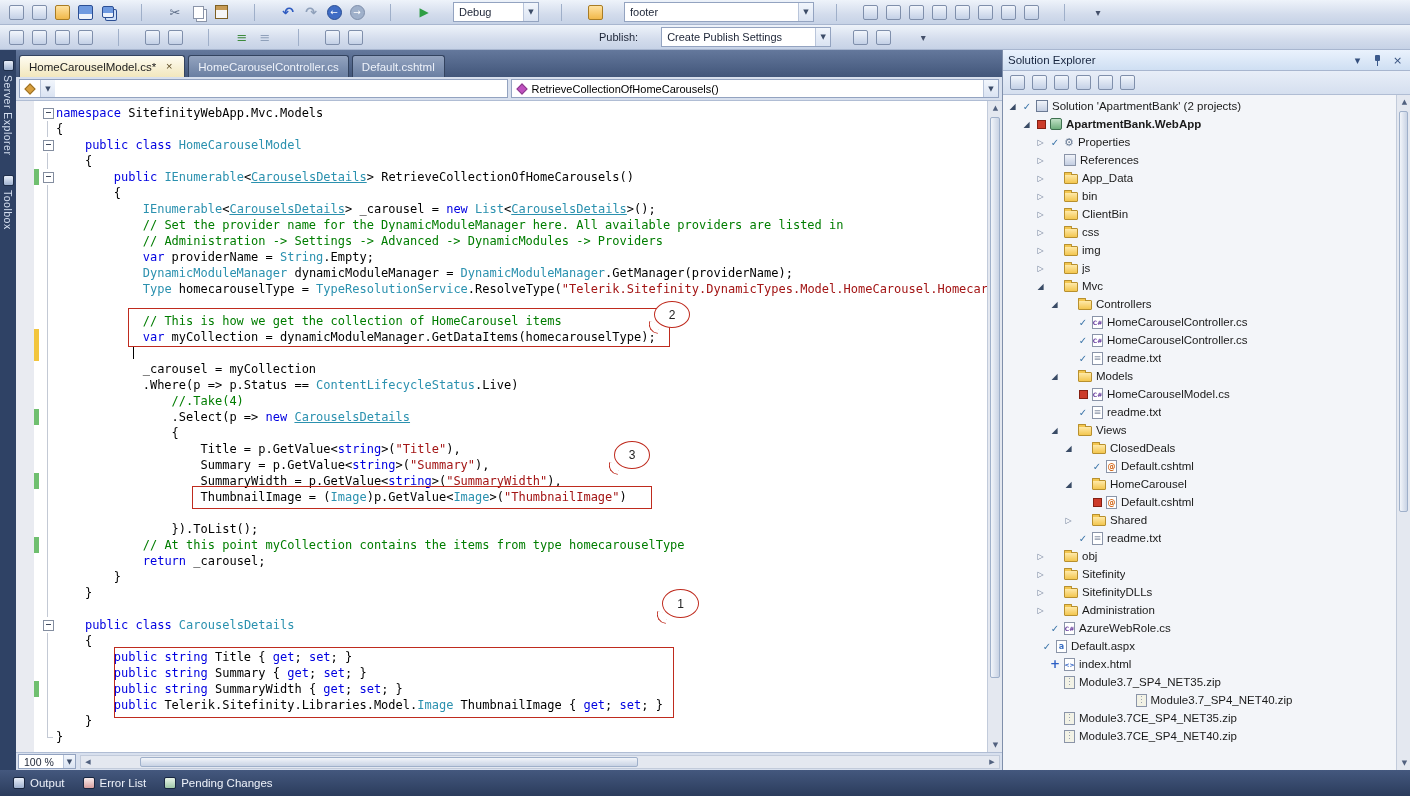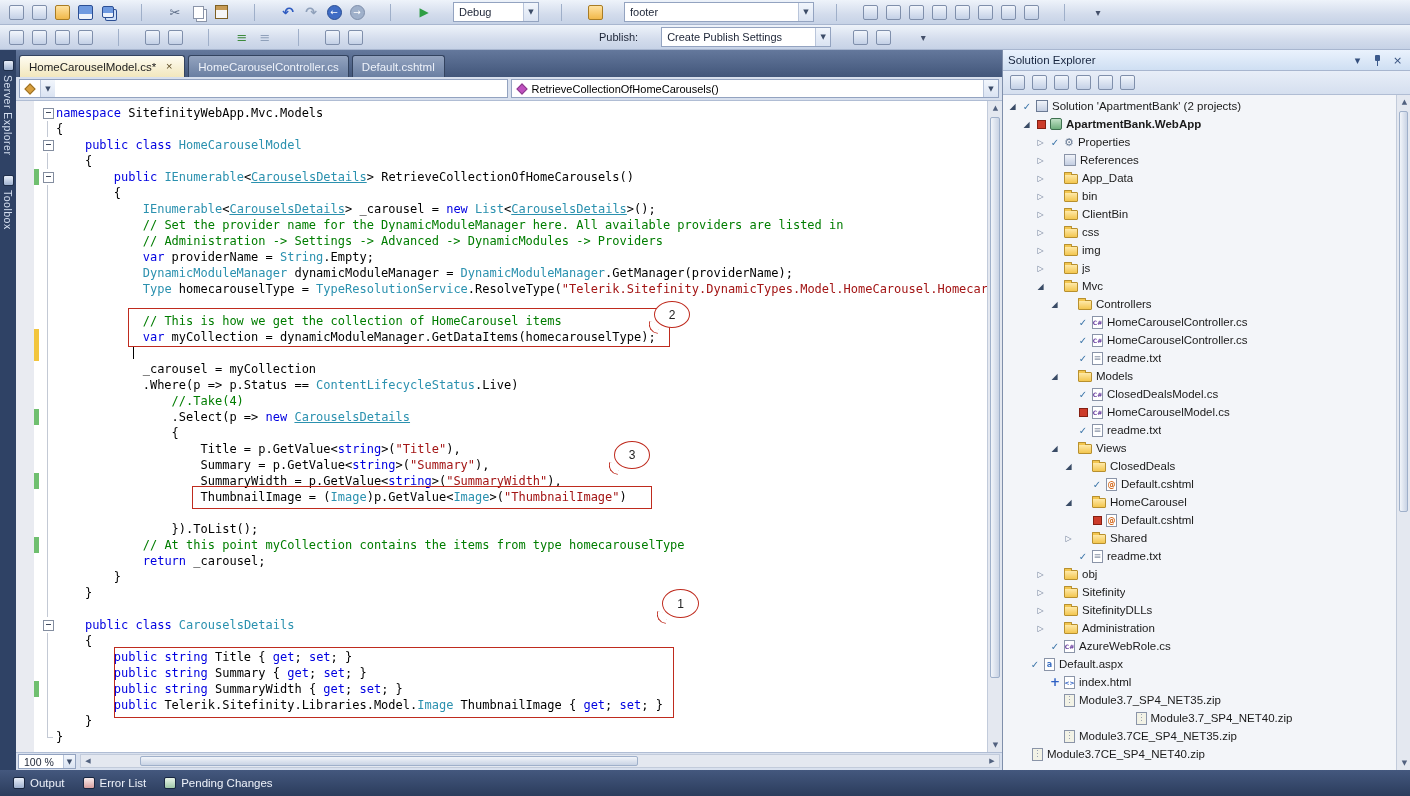--- a/index.html
+++ b/index.html
@@ -100,21 +100,21 @@
   .cursor{position:absolute;left:117px;top:245px;width:1px;height:13px;background:#000;z-index:4}
 
   .vsb{position:absolute;top:0;right:0;bottom:0;width:15px;background:#e4e8f0;border-left:1px solid #c2cbdb;
     display:flex;flex-direction:column;z-index:3}
   .sbbtn{width:15px;height:14px;display:flex;align-items:center;justify-content:center;font-size:7px;color:#51617f;
     font-family:"DejaVu Sans",sans-serif;flex:none}
   .sbtrack{flex:1;position:relative}
   .vsb .sbthumb{position:absolute;left:2px;right:2px;top:2px;height:90%;
     background:linear-gradient(90deg,#f2f5fa,#c9d3e4);border:1px solid #9fb0ca;border-radius:2px}
 
-  .editorfooter{height:18px;flex:none;display:flex;align-items:flex-start;background:#d8e0ee;border-top:1px solid #b0bdd4;padding:1px 2px;gap:4px}
+  .editorfooter{height:18px;flex:none;display:flex;align-items:flex-end;background:#d8e0ee;border-top:1px solid #b0bdd4;padding:1px 2px;gap:4px}
   .combo.w-zoom{width:58px;height:15px;font-size:10.5px}
   .combo.w-zoom .caret{width:12px}
   .hsb{flex:1;height:14px;position:relative;background:#e4e8f0;border:1px solid #c2cbdb;display:flex;align-items:center}
   .hsb .sbbtn{height:12px;width:14px}
   .hsb .sbtrack{height:100%}
   .hsb .sbthumb{position:absolute;top:1px;bottom:1px;left:5%;width:56%;
     background:linear-gradient(#f2f5fa,#c9d3e4);border:1px solid #9fb0ca;border-radius:2px}
 
   
   .sepanel{flex:1;display:flex;flex-direction:column;min-width:0;background:#eef1f7}
@@ -449,26 +449,20 @@
               <span class="tlabel" data-name="tree-item-label">readme.txt</span>
             </div>
             <div class="trow" data-name="tree-item" style="padding-left: 46px;">
               <span class="exp open" data-name="collapse-icon">◢</span>
               <span class="st st-none" data-name="source-control-status-icon"></span>
               <span class="fi fi-folder" data-name="folder-icon"></span>
               <span class="tlabel" data-name="tree-item-label">Models</span>
             </div>
             <div class="trow" data-name="tree-item" style="padding-left: 60px;">
               <span class="exp none" data-name="expander-spacer"></span>
-              <span class="st st-check" data-name="source-control-status-icon"></span>
-              <span class="fi fi-cs" data-name="cs-icon"></span>
-              <span class="tlabel" data-name="tree-item-label">ClosedDealsModel.cs</span>
-            </div>
-            <div class="trow" data-name="tree-item" style="padding-left: 60px;">
-              <span class="exp none" data-name="expander-spacer"></span>
               <span class="st st-red" data-name="source-control-status-icon"></span>
               <span class="fi fi-cs" data-name="cs-icon"></span>
               <span class="tlabel" data-name="tree-item-label">HomeCarouselModel.cs</span>
             </div>
             <div class="trow" data-name="tree-item" style="padding-left: 60px;">
               <span class="exp none" data-name="expander-spacer"></span>
               <span class="st st-check" data-name="source-control-status-icon"></span>
               <span class="fi fi-txt" data-name="txt-icon"></span>
               <span class="tlabel" data-name="tree-item-label">readme.txt</span>
             </div>
@@ -537,21 +531,21 @@
               <span class="st st-none" data-name="source-control-status-icon"></span>
               <span class="fi fi-folder" data-name="folder-icon"></span>
               <span class="tlabel" data-name="tree-item-label">Administration</span>
             </div>
             <div class="trow" data-name="tree-item" style="padding-left: 32px;">
               <span class="exp none" data-name="expander-spacer"></span>
               <span class="st st-check" data-name="source-control-status-icon"></span>
               <span class="fi fi-cs" data-name="cs-icon"></span>
               <span class="tlabel" data-name="tree-item-label">AzureWebRole.cs</span>
             </div>
-            <div class="trow" data-name="tree-item" style="padding-left: 12px;">
+            <div class="trow" data-name="tree-item" style="padding-left: 24px;">
               <span class="exp none" data-name="expander-spacer"></span>
               <span class="st st-check" data-name="source-control-status-icon"></span>
               <span class="fi fi-aspx" data-name="aspx-icon"></span>
               <span class="tlabel" data-name="tree-item-label">Default.aspx</span>
             </div>
             <div class="trow" data-name="tree-item" style="padding-left: 32px;">
               <span class="exp none" data-name="expander-spacer"></span>
               <span class="st st-plus" data-name="source-control-status-icon"></span>
               <span class="fi fi-html" data-name="html-icon"></span>
               <span class="tlabel" data-name="tree-item-label">index.html</span>
@@ -567,21 +561,21 @@
               <span class="st st-none" data-name="source-control-status-icon"></span>
               <span class="fi fi-zip" data-name="zip-icon"></span>
               <span class="tlabel" data-name="tree-item-label">Module3.7_SP4_NET40.zip</span>
             </div>
             <div class="trow" data-name="tree-item" style="padding-left: 32px;">
               <span class="exp none" data-name="expander-spacer"></span>
               <span class="st st-none" data-name="source-control-status-icon"></span>
               <span class="fi fi-zip" data-name="zip-icon"></span>
               <span class="tlabel" data-name="tree-item-label">Module3.7CE_SP4_NET35.zip</span>
             </div>
-            <div class="trow" data-name="tree-item" style="">
+            <div class="trow" data-name="tree-item" style="padding-left: 32px;">
               <span class="exp none" data-name="expander-spacer"></span>
               <span class="st st-none" data-name="source-control-status-icon"></span>
               <span class="fi fi-zip" data-name="zip-icon"></span>
               <span class="tlabel" data-name="tree-item-label">Module3.7CE_SP4_NET40.zip</span>
             </div>
           </div>
         <div class="sesb" data-name="vertical-scrollbar">
           <span class="sbbtn" data-name="scroll-up-icon">▲</span>
           <span class="sbtrack" data-name="scrollbar-track">
               <span class="sbthumb" data-name="scrollbar-thumb"></span>

